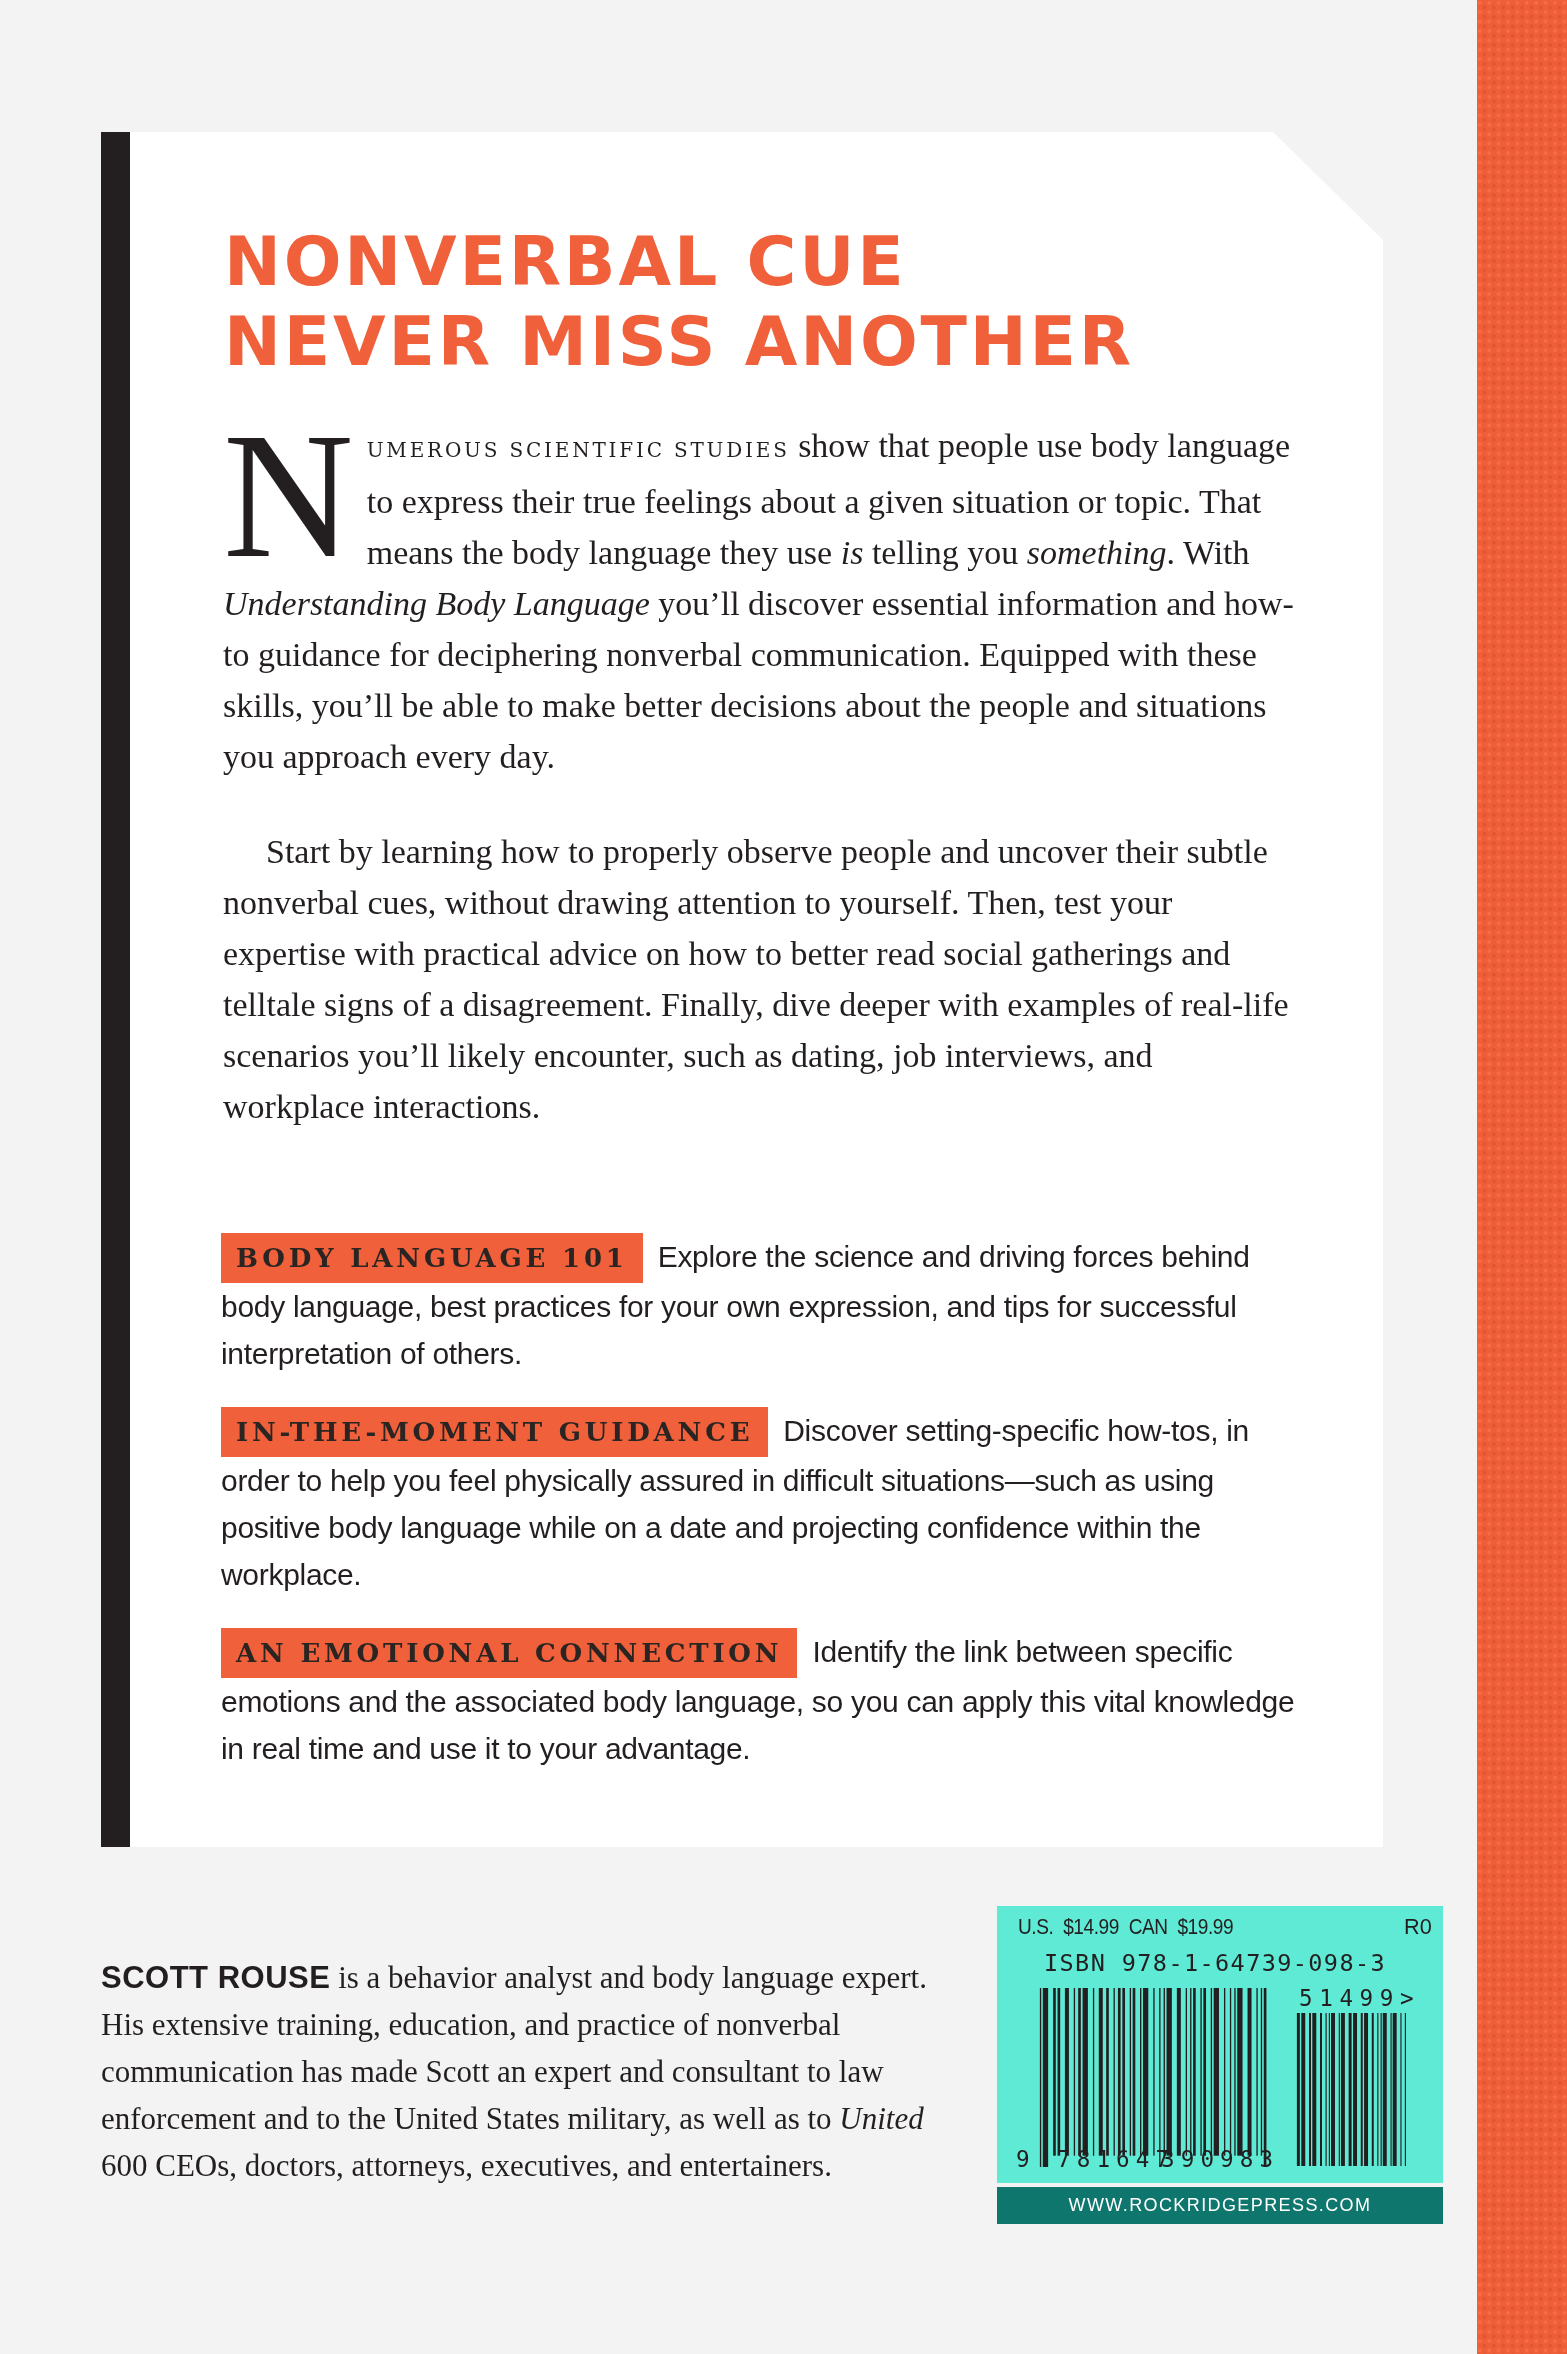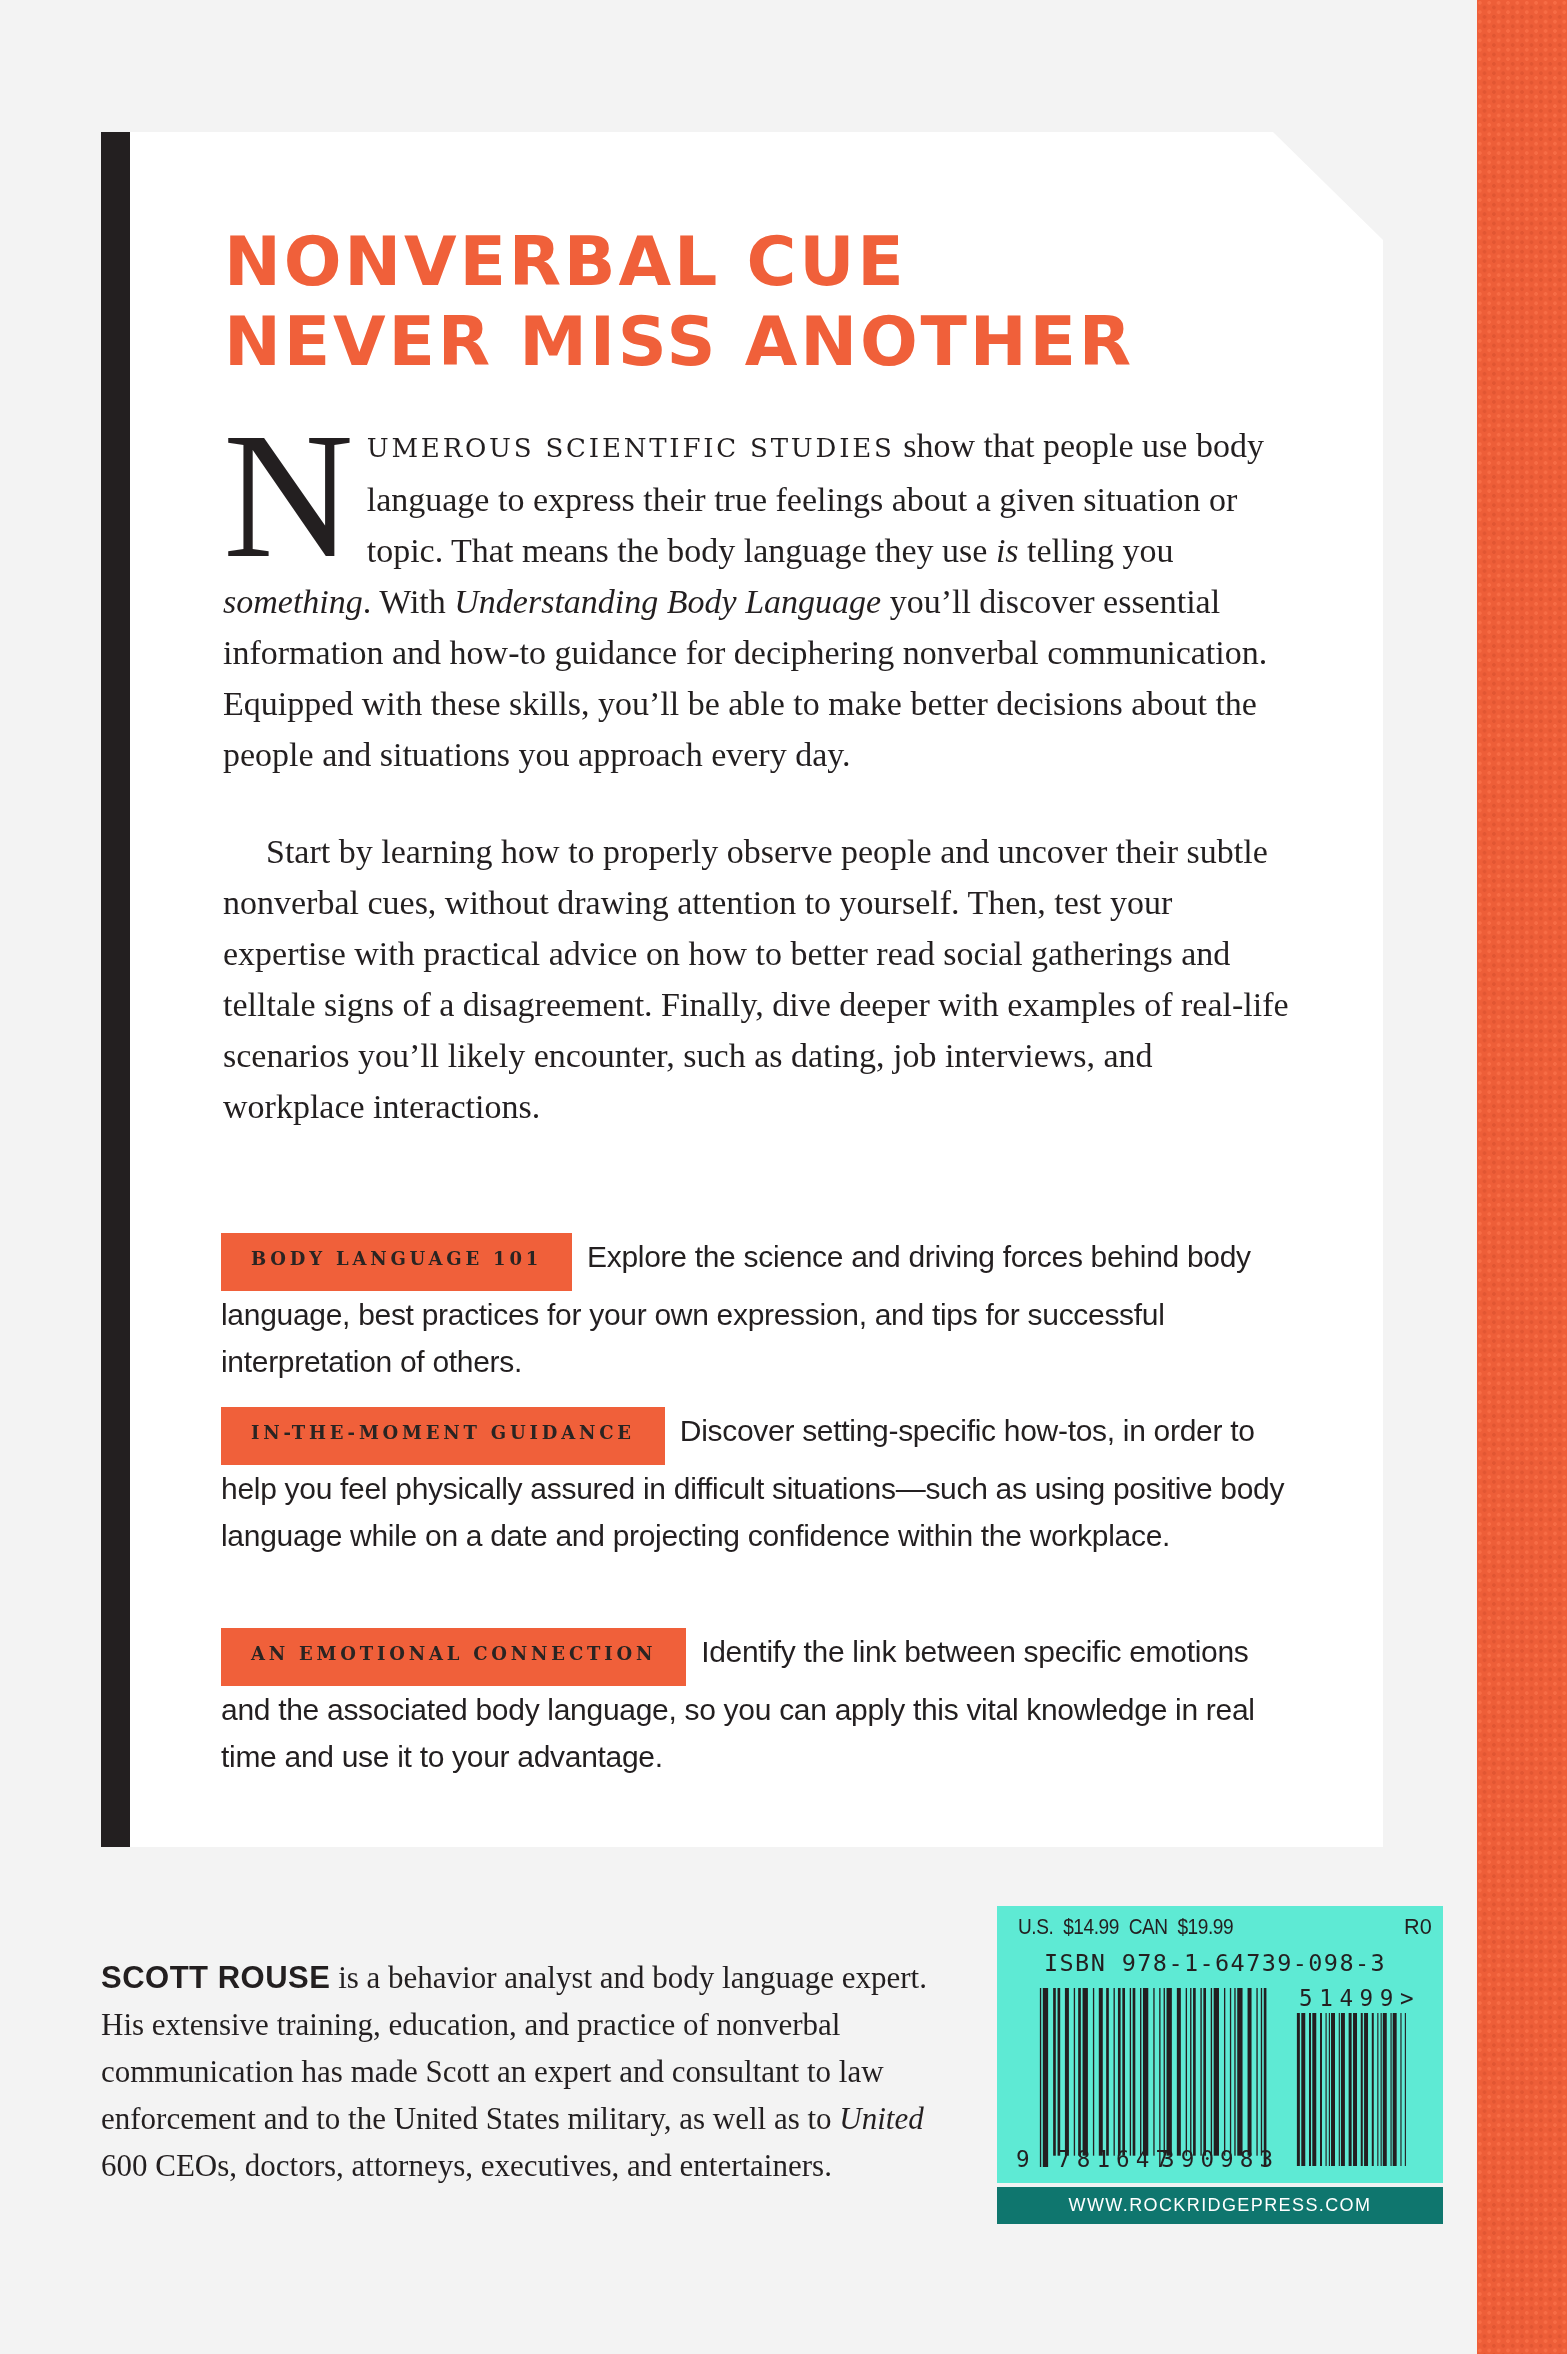--- a/index.html
+++ b/index.html
@@ -38,39 +38,39 @@
     font-family: "Liberation Serif", serif; font-size: 34px; line-height: 51px;
     color: #231f20;
   }
   .p1 { top: 420px; }
   .dropcap {
     float: left; font-family: "Liberation Serif", serif;
     font-size: 181px; line-height: 139px; height: 139px;
     margin: 5.6px 13px 0 0; padding: 0; color: #231f20;
   }
   .smallcaps {
-    font-family: "DejaVu Serif", serif; font-size: 26px; letter-spacing: 2.8px;
+    font-family: "DejaVu Serif", serif; font-size: 20px; letter-spacing: 2.8px;
     text-transform: uppercase; font-weight: normal;
   }
   .p2 { top: 826px; text-indent: 43px; }
   em { font-style: italic; }
 
   .feature {
     position: absolute; left: 221px; width: 1078px;
     font-family: "Liberation Sans", sans-serif; font-size: 30px; line-height: 47px;
     color: #231f20; letter-spacing: -0.3px;
   }
   .f1 { top: 1233px; }
   .f2 { top: 1407px; }
   .f3 { top: 1628px; }
   .tag {
     display: inline-block; background: #f0603a; color: #2a2422;
-    font-family: "DejaVu Serif", serif; font-weight: bold; font-size: 18px;
+    font-family: "DejaVu Serif", serif; font-weight: bold; font-size: 26px;
     letter-spacing: 3.8px; text-transform: uppercase;
-    height: 58px; line-height: 51px; padding: 0 30px;
+    height: 50px; line-height: 51px; padding: 0 15px;
     margin-right: 15px; vertical-align: top;
   }
 
   .bio {
     position: absolute; left: 101px; top: 1954px; width: 847px;
     font-family: "Liberation Serif", serif; font-size: 31px; line-height: 47px;
     color: #231f20;
   }
   .bio-name {
     font-family: "Liberation Sans", sans-serif; font-weight: bold;

